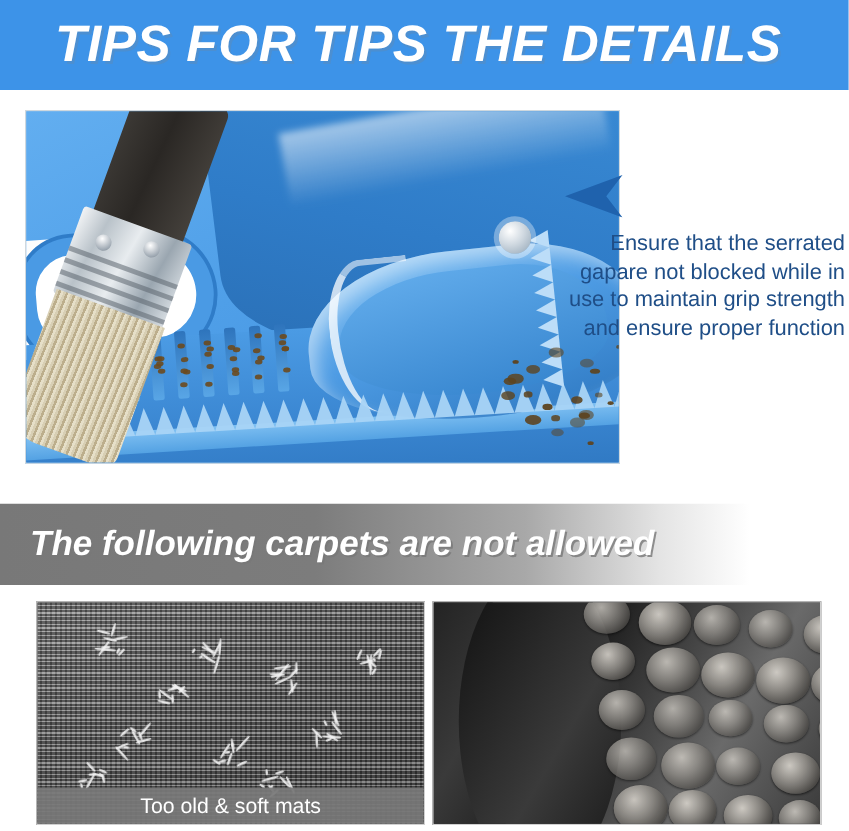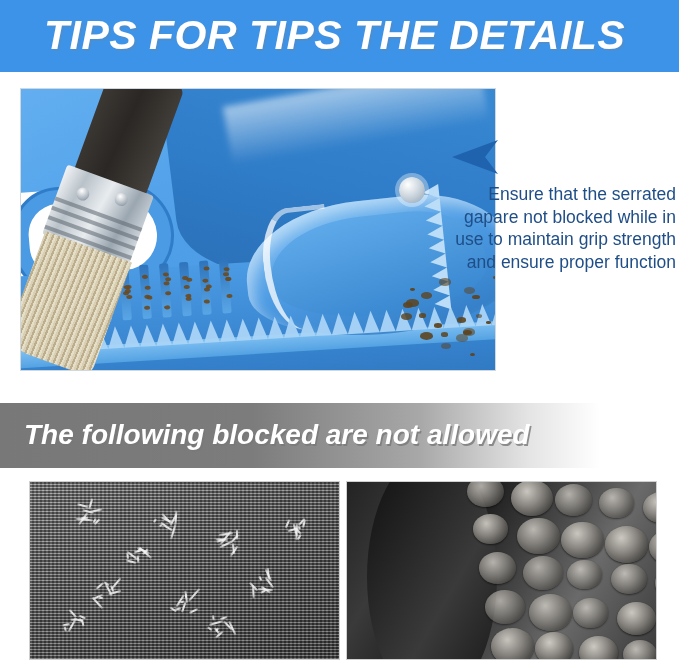--- a/index.html
+++ b/index.html
@@ -516,21 +516,21 @@
   </div>
 </div>
 
 <svg class="callout-arrow" viewBox="0 0 48 34">
   <polygon points="0,17 46,0 33,17 46,34" fill="#1f62ad"></polygon>
 </svg>
 
 <div class="callout-text">Ensure that the serrated gapare not blocked while in use to maintain grip strength and ensure proper function</div>
 
 <div class="gray-banner">
-  <div class="gray-banner-title">The following blocked are not allowed</div>
+  <div class="gray-banner-title">The following carpets are not allowed</div>
 </div>
 
 <div class="panel panel-left">
   <div class="carpet"></div>
   <div id="fuzz">
       <div class="fuzz" style="width: 13.6632px; height: 1.6px; left: 45.5719px; top: 36.1124px; transform: rotate(305.951deg);"></div>
       <div class="fuzz" style="width: 10.6866px; height: 1.6px; left: 52.8432px; top: 29.2983px; transform: rotate(194.125deg);"></div>
       <div class="fuzz" style="width: 11.2753px; height: 1.6px; left: 47.3624px; top: 22.7192px; transform: rotate(194.905deg);"></div>
       <div class="fuzz" style="width: 4.69662px; height: 1.6px; left: 61.5125px; top: 38.2286px; transform: rotate(298.538deg);"></div>
       <div class="fuzz" style="width: 6.76954px; height: 1.6px; left: 63.7163px; top: 39.3785px; transform: rotate(133.361deg);"></div>
@@ -613,20 +613,21 @@
       <div class="fuzz" style="width: 5.08627px; height: 1.6px; left: 107.186px; top: 66.6759px; transform: rotate(132.073deg);"></div>
       <div class="fuzz" style="width: 10.066px; height: 1.6px; left: 96.2768px; top: 79.0419px; transform: rotate(194.052deg);"></div>
       <div class="fuzz" style="width: 12.7214px; height: 1.6px; left: 95.6092px; top: 73.3887px; transform: rotate(216.693deg);"></div>
       <div class="fuzz" style="width: 16.1232px; height: 1.6px; left: 106.963px; top: 70.3749px; transform: rotate(221.934deg);"></div>
       <div class="fuzz" style="width: 5.74321px; height: 1.6px; left: 95.3451px; top: 72.6921px; transform: rotate(83.2948deg);"></div>
       <div class="fuzz" style="width: 9.4699px; height: 1.6px; left: 104.473px; top: 68.2808px; transform: rotate(344.854deg);"></div>
       <div class="fuzz" style="width: 6.51542px; height: 1.6px; left: 104.794px; top: 75.6167px; transform: rotate(86.6303deg);"></div>
       <div class="fuzz" style="width: 12.7719px; height: 1.6px; left: 107.468px; top: 67.9292px; transform: rotate(202.99deg);"></div>
       <div class="fuzz" style="width: 7.13394px; height: 1.6px; left: 111.768px; top: 69.1885px; transform: rotate(132.431deg);"></div>
     </div>
+  <div class="panel-caption">Too old &amp; soft mats</div>
 </div>
 
 <div class="panel panel-right">
   <div class="rubber"></div>
   <div class="roll" style="left:-70px;top:-20px;width:150px;height:230px"></div>
   <div class="roll" style="left:20px;top:-30px;width:130px;height:250px"></div>
   <div id="studs">
       <div class="stud" style="width: 36.6254px; height: 31.1316px; left: 120px; top: -6px; opacity: 0.82;"></div>
       <div class="stud" style="width: 42.3562px; height: 36.0028px; left: 164px; top: -2px; opacity: 0.97;"></div>
       <div class="stud" style="width: 37.4041px; height: 31.7935px; left: 208px; top: 2px; opacity: 0.8;"></div>

